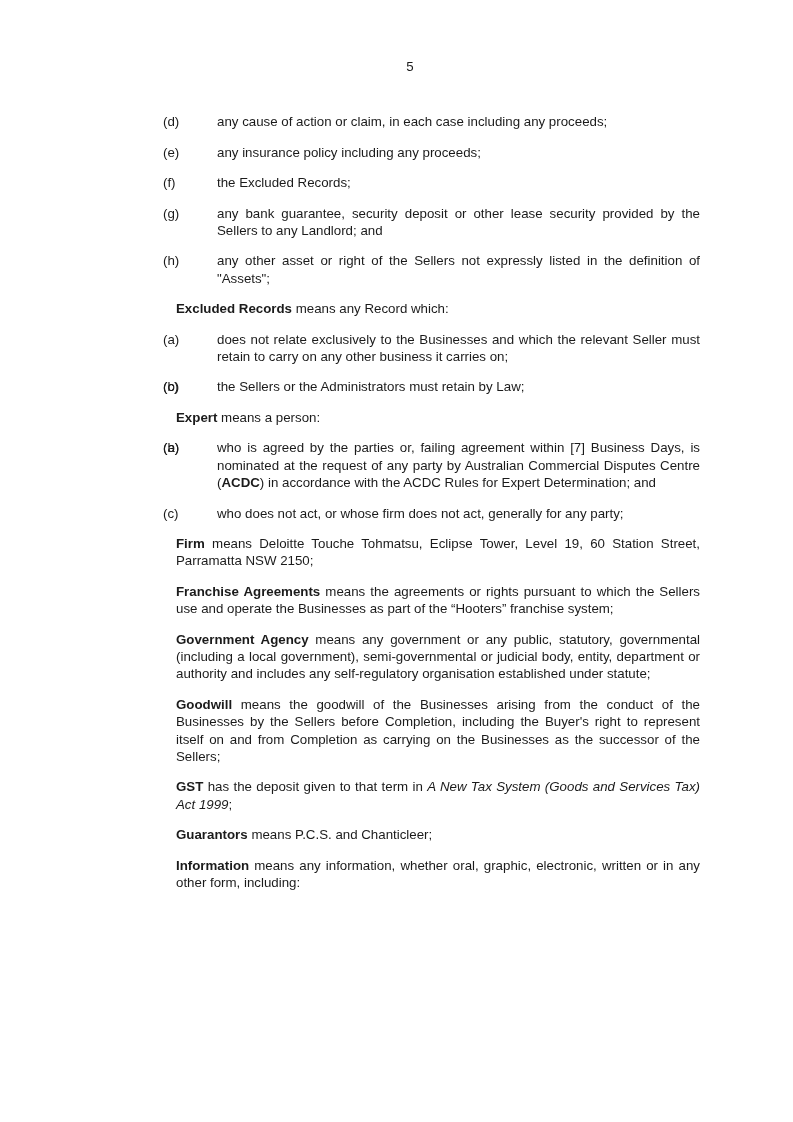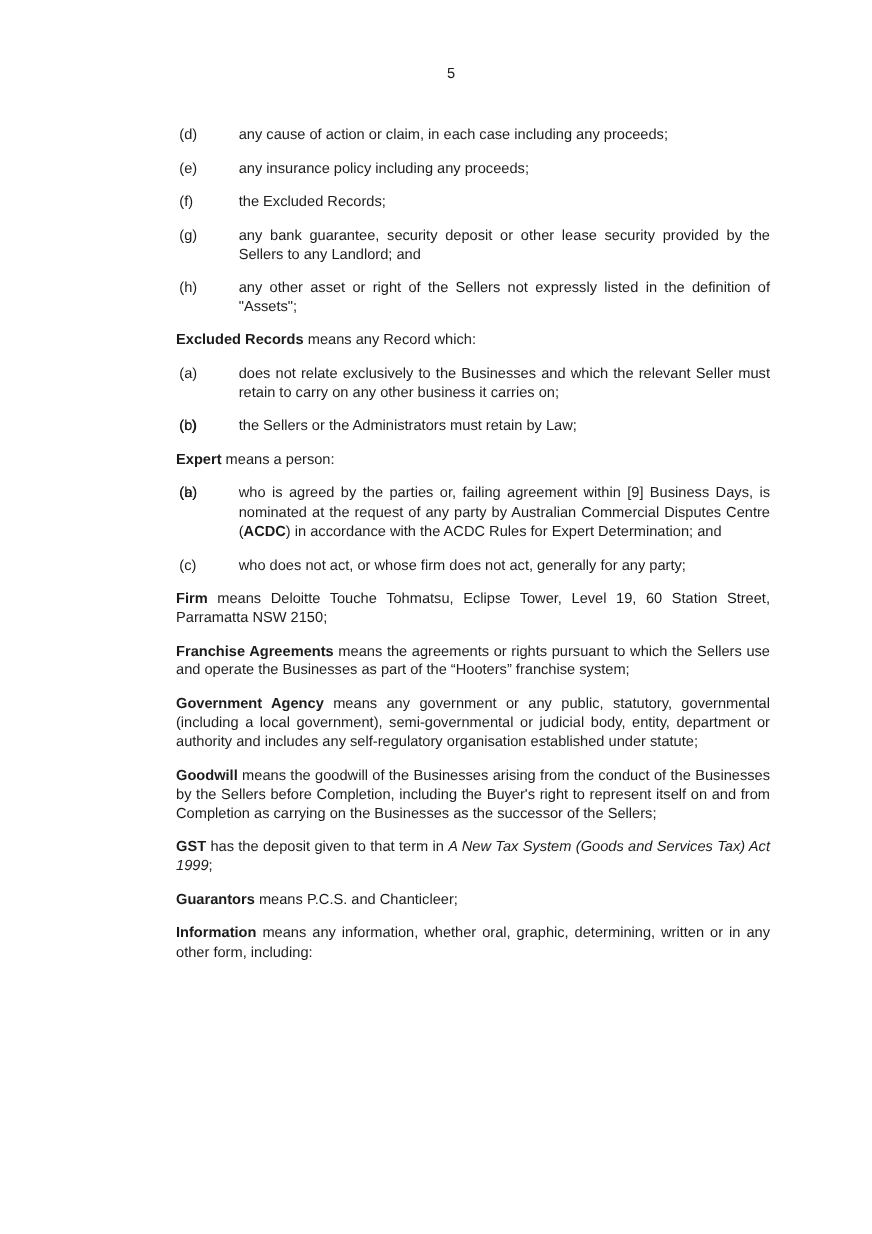--- a/index.html
+++ b/index.html
@@ -27,21 +27,21 @@
     padding-top: 58px;
     text-align: center;
     margin-bottom: 38px;
   }
   .content {
     margin-left: 160px;
     margin-right: 93px; 
   }
   .para {
     text-align: justify;
-    margin: 0 0 13px 0;
+    margin: 0 0 13px 16px;
   }
   .list-item {
     position: relative;
     padding-left: 57px;
     text-align: justify;
     margin: 0 0 13px 0;
   }
   .list-item .label {
     position: absolute;
     left: 3px;
@@ -61,23 +61,23 @@
       <div class="list-item"><span class="label">(e)</span><span>any insurance policy including any proceeds;</span></div>
       <div class="list-item"><span class="label">(f)</span><span>the Excluded Records;</span></div>
       <div class="list-item"><span class="label">(g)</span><span>any bank guarantee, security deposit or other lease security provided by the Sellers to any Landlord; and</span></div>
       <div class="list-item"><span class="label">(h)</span><span>any other asset or right of the Sellers not expressly listed in the definition of "Assets";</span></div>
       <div class="para"><span class="bold">Excluded Records</span><span> means any Record which:</span></div>
       <div class="list-item"><span class="label">(a)</span><span>does not relate exclusively to the Businesses and which the relevant Seller must retain to carry on any other business it carries on;</span></div>
       <div class="list-item"><span class="label">(b)</span></div>
       <div class="list-item"><span class="label">(c)</span><span>the Sellers or the Administrators must retain by Law;</span></div>
       <div class="para"><span class="bold">Expert</span><span> means a person:</span></div>
       <div class="list-item"><span class="label">(a)</span></div>
-      <div class="list-item"><span class="label">(b)</span><span>who is agreed by the parties or, failing agreement within [9] Business Days, is nominated at the request of any party by Australian Commercial Disputes Centre (</span><span class="bold">ACDC</span><span>) in accordance with the ACDC Rules for Expert Determination; and</span></div>
+      <div class="list-item"><span class="label">(b)</span><span>who is agreed by the parties or, failing agreement within [7] Business Days, is nominated at the request of any party by Australian Commercial Disputes Centre (</span><span class="bold">ACDC</span><span>) in accordance with the ACDC Rules for Expert Determination; and</span></div>
       <div class="list-item"><span class="label">(c)</span><span>who does not act, or whose firm does not act, generally for any party;</span></div>
       <div class="para"><span class="bold">Firm</span><span> means Deloitte Touche Tohmatsu, Eclipse Tower, Level 19, 60 Station Street, Parramatta NSW 2150;</span></div>
       <div class="para"><span class="bold">Franchise Agreements</span><span> means the agreements or rights pursuant to which the Sellers use and operate the Businesses as part of the “Hooters” franchise system;</span></div>
       <div class="para"><span class="bold">Government Agency</span><span> means any government or any public, statutory, governmental (including a local government), semi-governmental or judicial body, entity, department or authority and includes any self-regulatory organisation established under statute;</span></div>
       <div class="para"><span class="bold">Goodwill</span><span> means the goodwill of the Businesses arising from the conduct of the Businesses by the Sellers before Completion, including the Buyer's right to represent itself on and from Completion as carrying on the Businesses as the successor of the Sellers;</span></div>
       <div class="para"><span class="bold">GST</span><span> has the deposit given to that term in </span><span class="italic">A New Tax System (Goods and Services Tax) Act 1999</span><span>;</span></div>
       <div class="para"><span class="bold">Guarantors</span><span> means P.C.S. and Chanticleer;</span></div>
-      <div class="para"><span class="bold">Information</span><span> means any information, whether oral, graphic, determining, written or in any other form, including:</span></div>
+      <div class="para"><span class="bold">Information</span><span> means any information, whether oral, graphic, electronic, written or in any other form, including:</span></div>
     </div>
 </div>
 
 </body></html>

